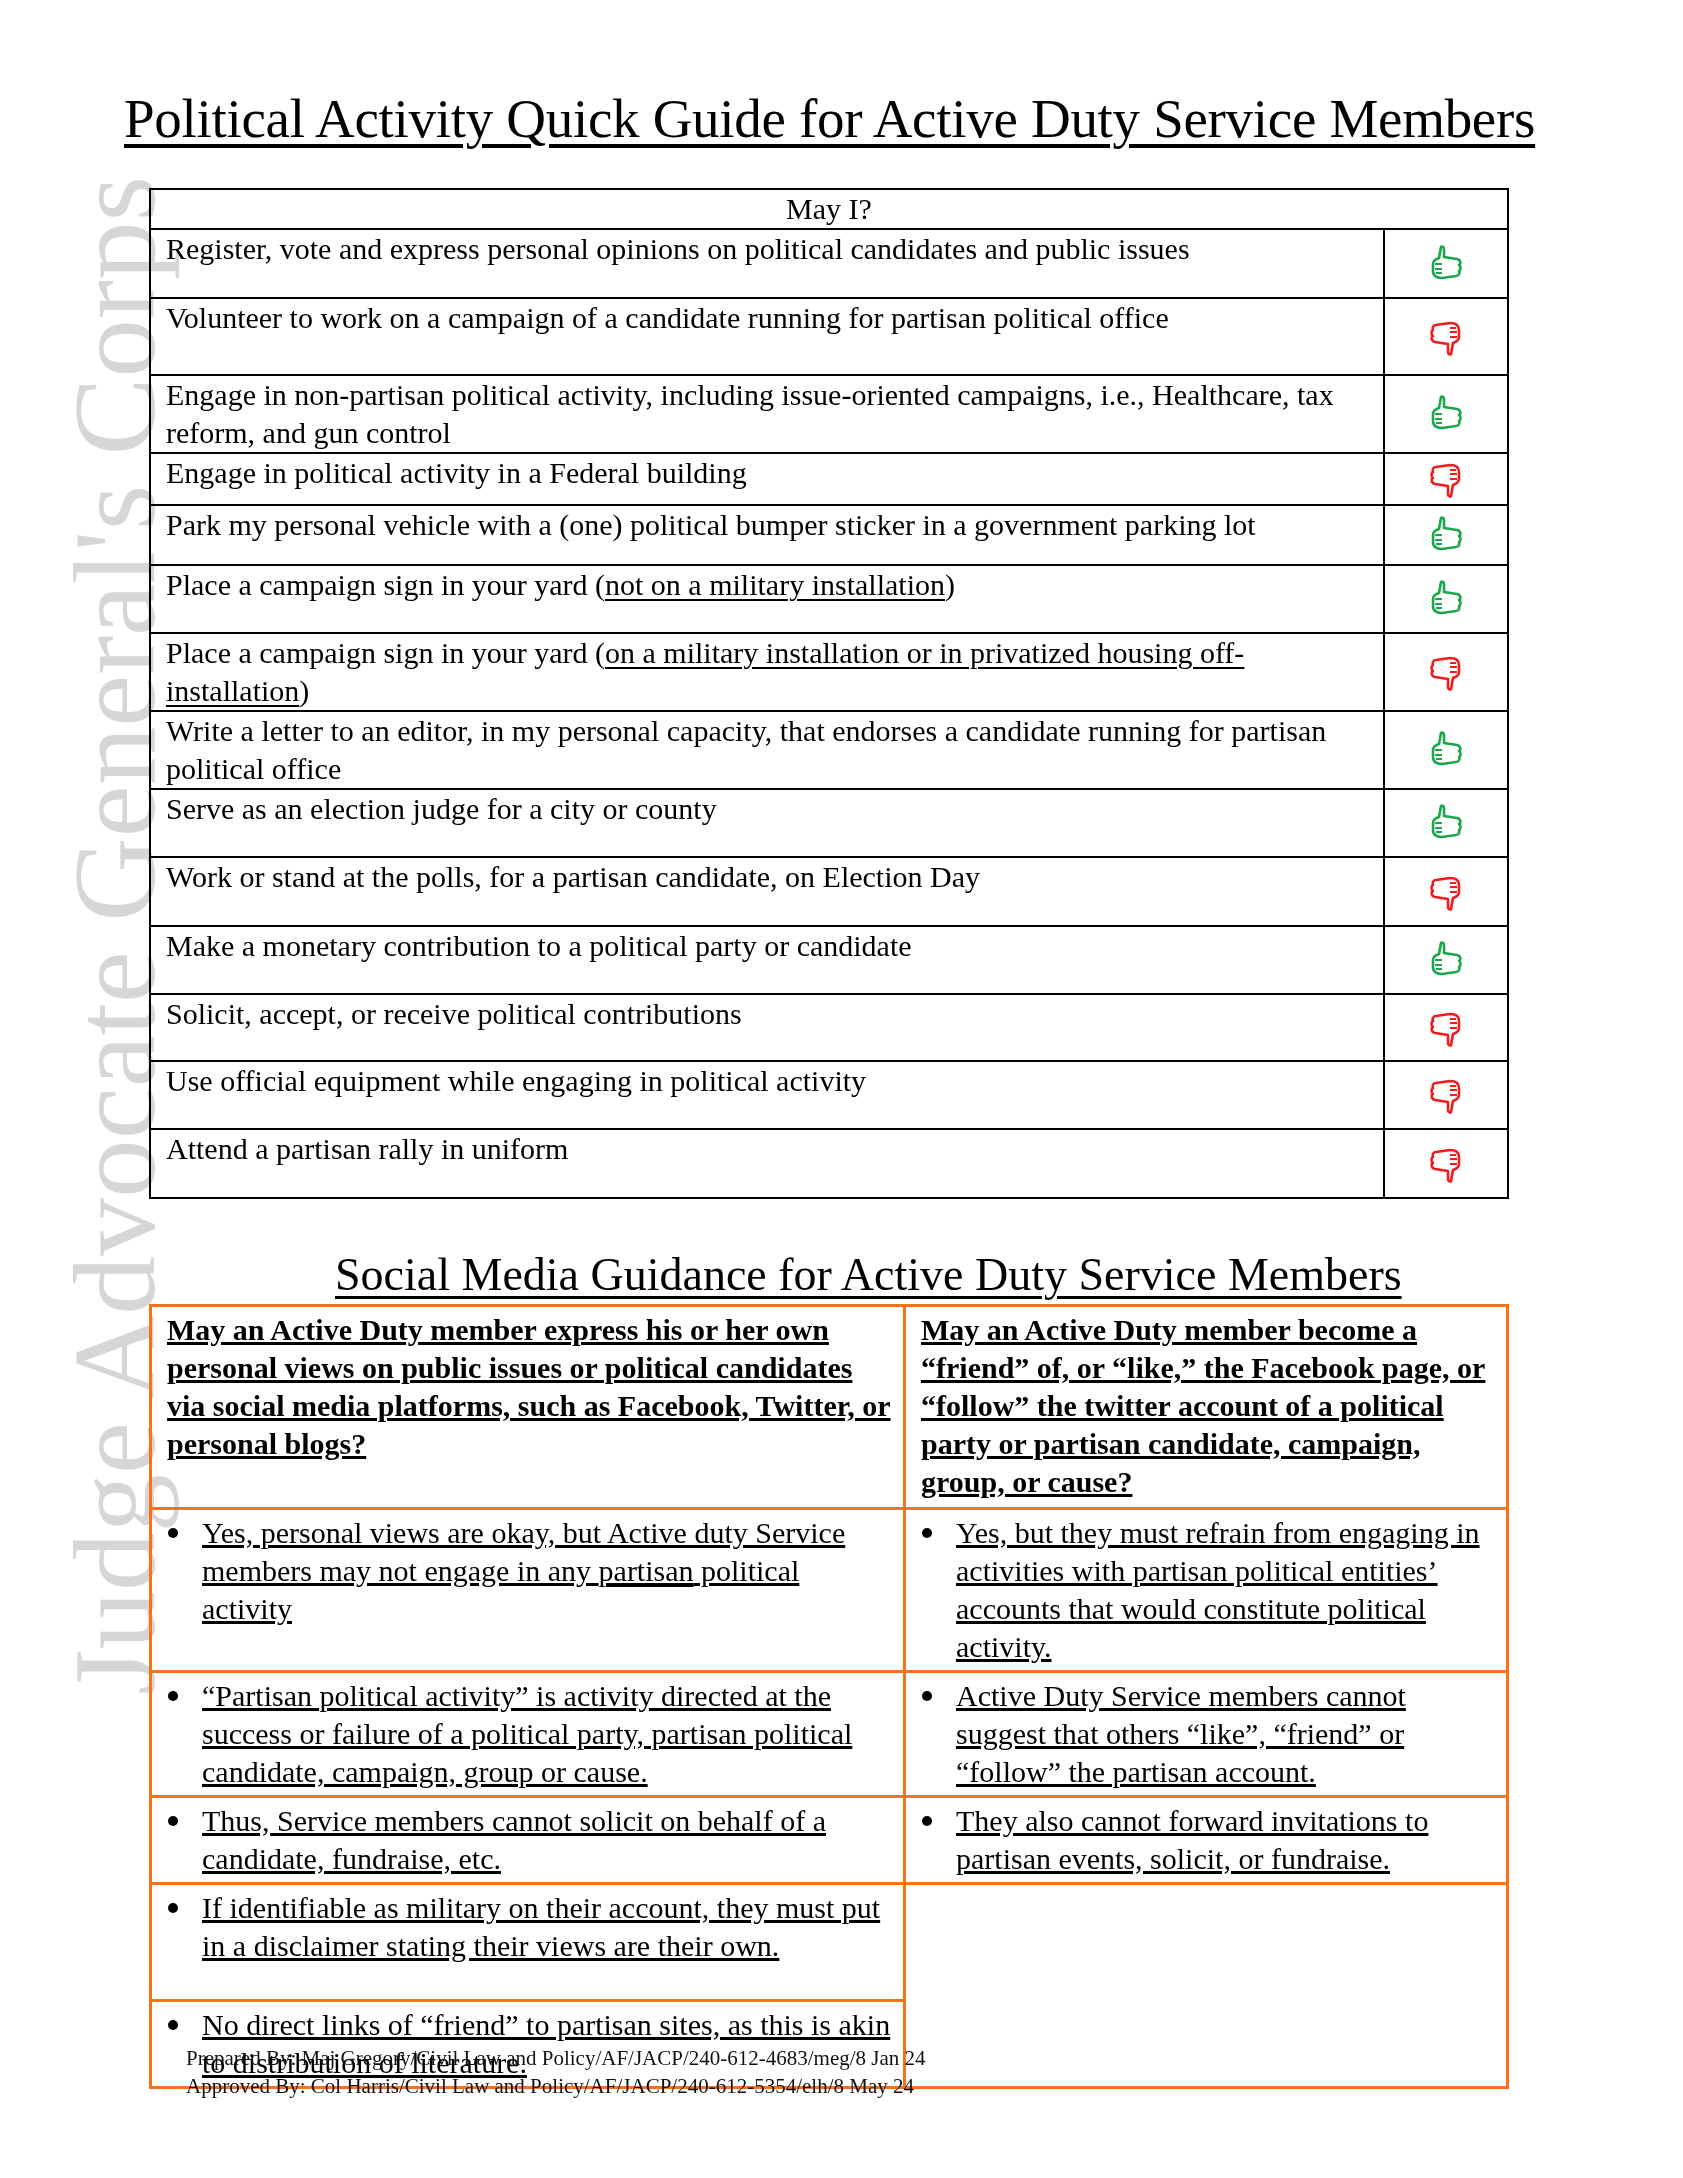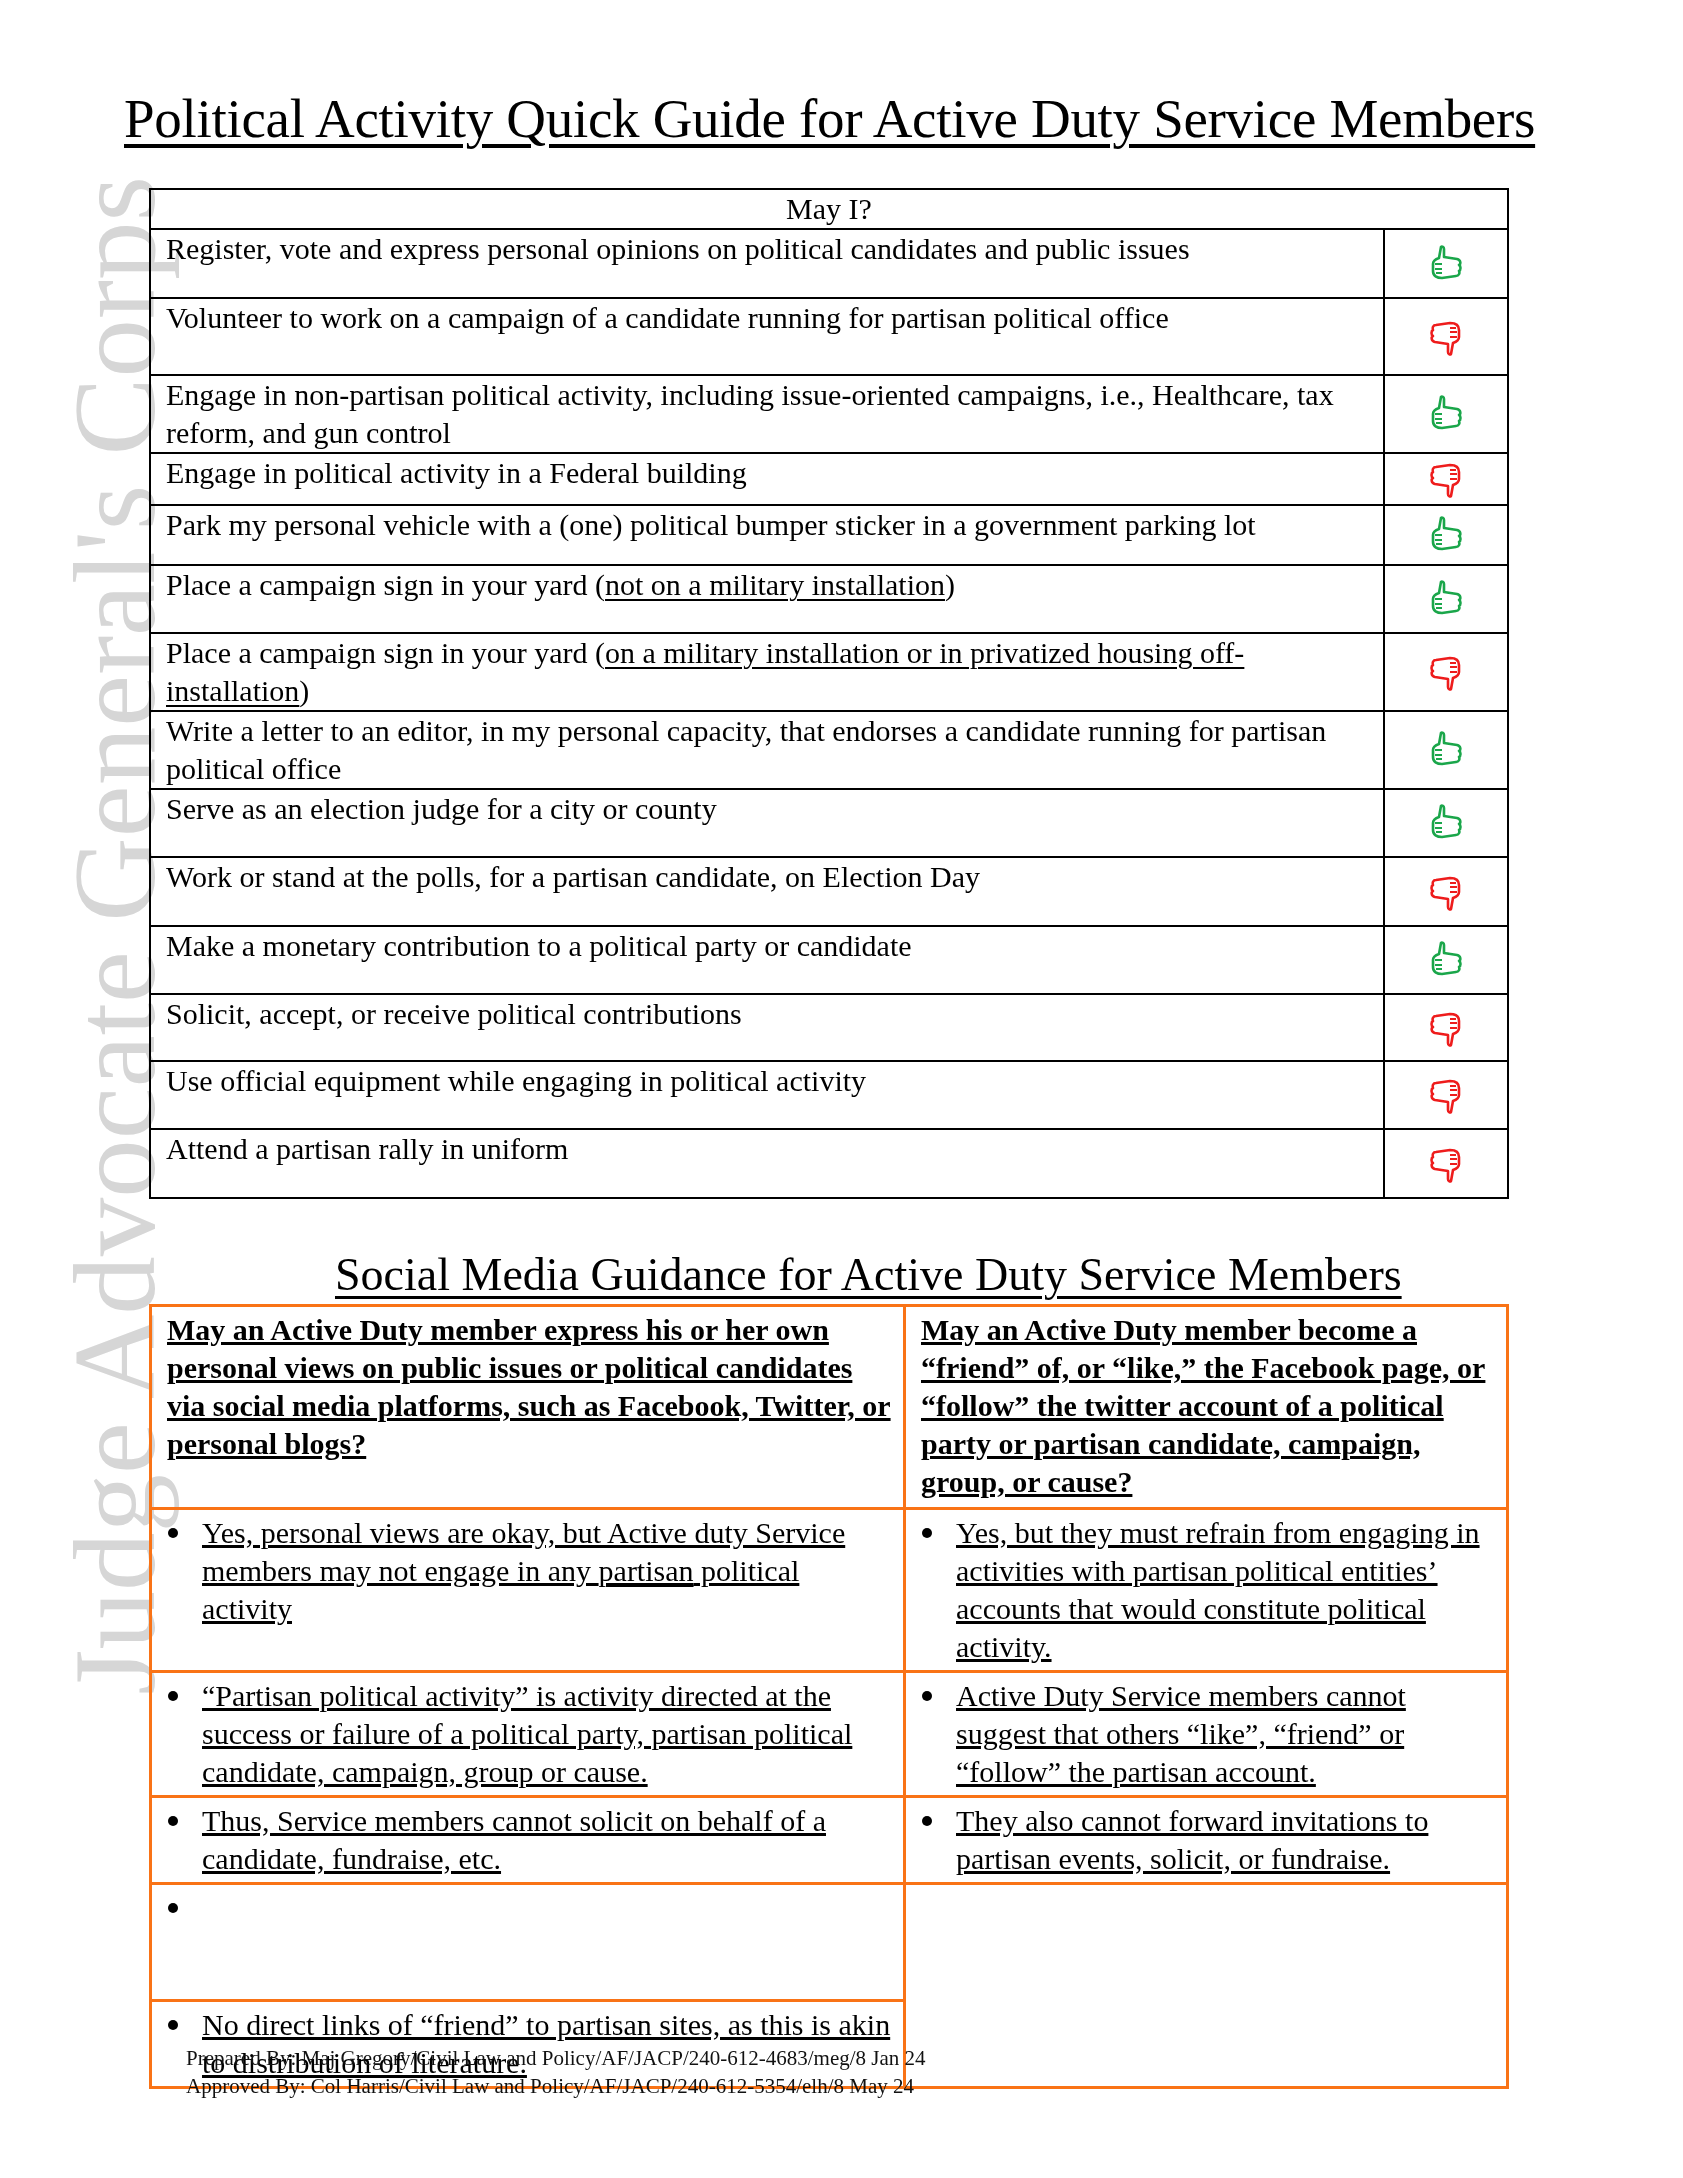--- a/index.html
+++ b/index.html
@@ -184,21 +184,21 @@
       <tr style="height: 80px;">
         <td class="c1">
           <div class="bul"><span class="dot"></span><span>Thus, Service members cannot solicit on behalf of a candidate, fundraise, etc.</span></div>
         </td>
         <td>
           <div class="bul"><span class="dot"></span><span>They also cannot forward invitations to partisan events, solicit, or fundraise.</span></div>
         </td>
       </tr>
       <tr style="height: 117px;">
         <td class="c1">
-          <div class="bul"><span class="dot"></span></div>
+          <div class="bul"><span class="dot"></span><span>If identifiable as military on their account, they must put in a disclaimer stating their views are their own.</span></div>
         </td>
         <td rowspan="2"></td>
       </tr>
       <tr style="height: 80px;">
         <td class="c1">
           <div class="bul"><span class="dot"></span><span>No direct links of “friend” to partisan sites, as this is akin to distribution of literature.</span></div>
         </td>
       </tr>
     </tbody>
 </table>

